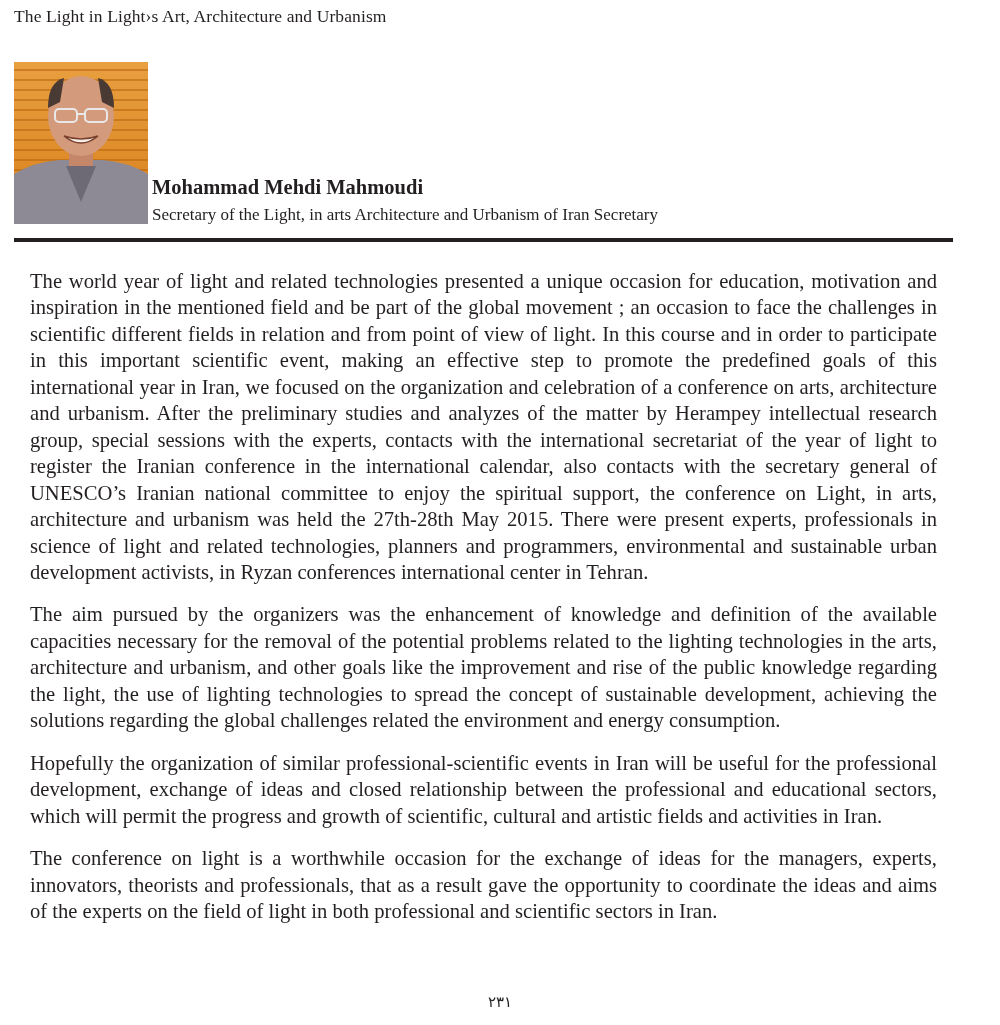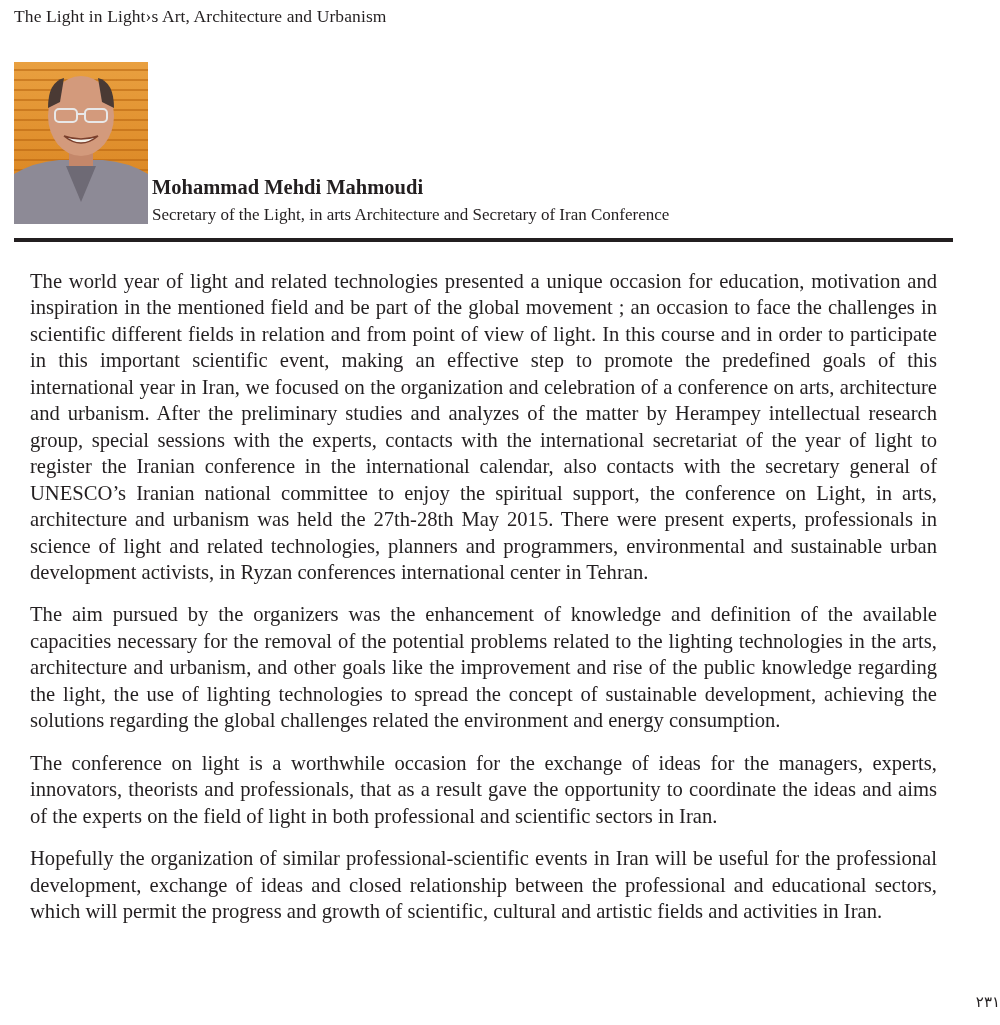--- a/index.html
+++ b/index.html
@@ -8,21 +8,21 @@
   .running-head { position: absolute; left: 14px; top: 6px; font-size: 17.5px; letter-spacing: 0.1px; color: #231f20; }
   .portrait { position: absolute; left: 14px; top: 62px; width: 134px; height: 162px; overflow: hidden;
               background: #e08a1e; }
   .portrait svg { display: block; width: 134px; height: 162px; }
   .author-name { position: absolute; left: 152px; top: 176px; font-size: 20.5px; font-weight: bold; color: #231f20; text-align: right; }
   .author-role { position: absolute; left: 152px; top: 205px; font-size: 17px; color: #231f20; }
   .rule { position: absolute; left: 14px; top: 238px; width: 939px; height: 4px; background: #231f20; }
   .body-text { position: absolute; left: 14px; top: 252px; width: 939px; font-size: 20.6px; line-height: 26.45px;
                text-align: justify; color: #231f20; }
   .body-text p { margin: 16px; }
-  .folio { position: absolute; left: 0; width: 1000px; top: 993px; text-align: right; font-size: 15px;
+  .folio { position: absolute; left: 0; width: 1000px; top: 993px; text-align: center; font-size: 15px;
            font-family: "DejaVu Sans", sans-serif; color: #231f20; }
 </style>
 </head>
 <body>
 
 <div class="running-head">The Light in Light›s Art, Architecture and Urbanism</div>
 
 <div class="portrait">
   <svg viewBox="0 0 134 162" xmlns="http://www.w3.org/2000/svg">
     <defs>
@@ -52,24 +52,24 @@
     <path d="M34 46 Q34 20 50 16 L46 40 Z" fill="#4a3a34"></path>
     <path d="M100 46 Q100 20 84 16 L88 40 Z" fill="#4a3a34"></path>
     <rect x="41" y="47" width="22" height="13" rx="4" fill="none" stroke="#e8e8e8" stroke-width="2"></rect>
     <rect x="71" y="47" width="22" height="13" rx="4" fill="none" stroke="#e8e8e8" stroke-width="2"></rect>
     <line x1="63" y1="52" x2="71" y2="52" stroke="#e8e8e8" stroke-width="2"></line>
     <path d="M50 74 Q67 88 84 74 Q67 80 50 74 Z" fill="#f3efe8" stroke="#7a3f2c" stroke-width="1.5"></path>
   </svg>
 </div>
 
 <div class="author-name">Mohammad Mehdi Mahmoudi</div>
-<div class="author-role">Secretary of the Light, in arts Architecture and Secretary of Iran Conference</div>
+<div class="author-role">Secretary of the Light, in arts Architecture and Urbanism of Iran Secretary</div>
 
 <div class="rule"></div>
 
 <div class="body-text">
   <p>The world year of light and related technologies presented a unique occasion for education, motivation and inspiration in the mentioned field and be part of the global movement ; an occasion to face the challenges in scientific different fields in relation and from point of view of light. In this course and in order to participate in this important scientific event, making an effective step to promote the predefined goals of this international year in Iran, we focused on the organization and celebration of a conference on arts, architecture and urbanism. After the preliminary studies and analyzes of the matter by Herampey intellectual research group, special sessions with the experts, contacts with the international secretariat of the year of light to register the Iranian conference in the international calendar, also contacts with the secretary general of UNESCO’s Iranian national committee to enjoy the spiritual support, the conference on Light, in arts, architecture and urbanism was held the 27th-28th May 2015. There were present experts, professionals in science of light and related technologies, planners and programmers, environmental  and sustainable urban development activists, in Ryzan conferences international center in Tehran.</p>
   <p>The aim pursued by the organizers was the enhancement of knowledge and definition of the available capacities necessary for the removal of the potential problems related to the lighting technologies in the arts, architecture and urbanism, and other goals like the improvement and rise of the public knowledge regarding the light, the use of lighting technologies to spread the concept of sustainable development, achieving the solutions regarding the global challenges related the environment and energy consumption.</p>
+  <p>Hopefully the organization of similar professional-scientific events in Iran will be useful for the professional development, exchange of ideas and closed relationship between the professional and educational sectors, which will permit the progress and growth of scientific, cultural and artistic fields and activities in Iran.</p>
   <p>The conference on light is a worthwhile occasion for the exchange of ideas for the managers, experts, innovators, theorists and professionals, that as a result gave the opportunity to coordinate the ideas and  aims of the experts on the field of light in both professional and scientific sectors in Iran.</p>
-  <p>Hopefully the organization of similar professional-scientific events in Iran will be useful for the professional development, exchange of ideas and closed relationship between the professional and educational sectors, which will permit the progress and growth of scientific, cultural and artistic fields and activities in Iran.</p>
 </div>
 
 <div class="folio">۲۳۱</div>
 
 </body></html>

